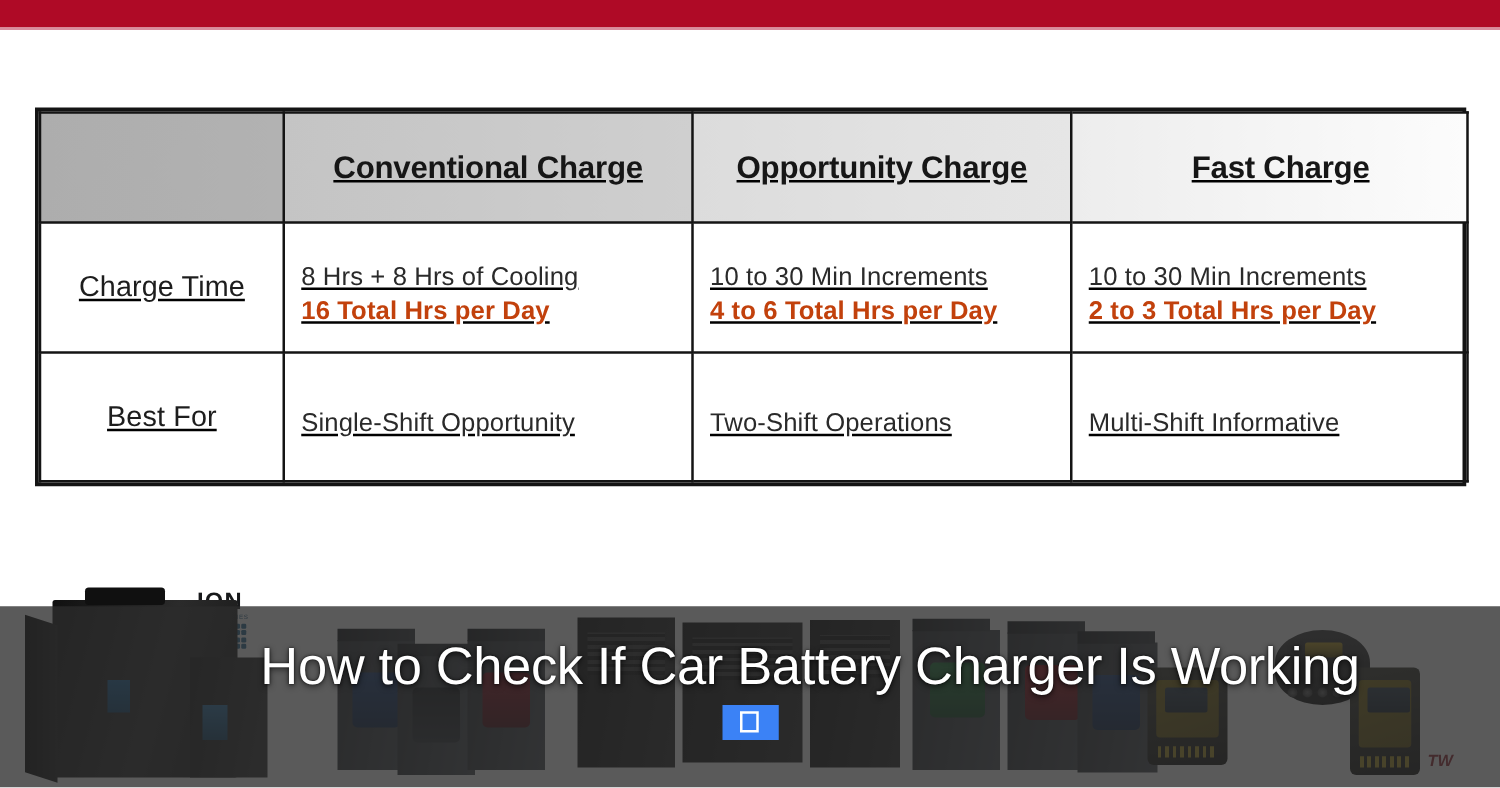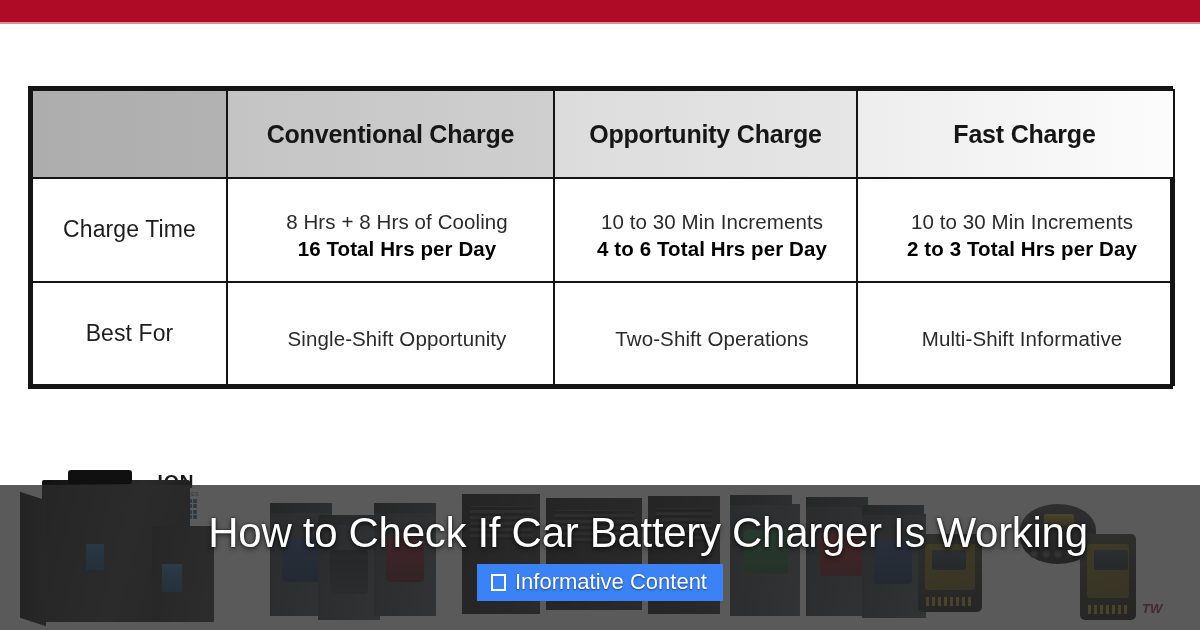--- a/index.html
+++ b/index.html
@@ -22,20 +22,21 @@
     width: 1200px; height: 2px;
     background: #d98d9e;
   }
 
   
   .table-wrap {
     position: absolute; left: 28px; top: 86px;
     width: 1145px; height: 303px;
     border: 3px solid #141414;
     background: #fff;
+    text-decoration: underline;
   }
   table.cmp { width: 100%; height: 100%; border-collapse: collapse; table-layout: fixed; }
   table.cmp col.c0 { width: 195px; }
   table.cmp col.c1 { width: 327px; }
   table.cmp col.c2 { width: 303px; }
   table.cmp col.c3 { width: 317px; }
 
   table.cmp th, table.cmp td {
     border: 2px solid #141414;
     vertical-align: middle;
@@ -53,29 +54,29 @@
     letter-spacing: -0.2px;
   }
 
   td.rowhead {
     text-align: center;
     font-size: 23px; color: #1d1d1d; font-weight: normal;
     letter-spacing: 0.1px;
   }
   tbody tr { height: 93px; }
 
-  td.cell { padding: 12px 0 0 13px; text-align: center; }
+  td.cell { padding: 12px 0 0 13px; }
   .line1 {
     display: block;
     font-size: 20.5px; color: #2a2a2a; font-weight: normal;
     line-height: 1.28; letter-spacing: 0.1px;
   }
   .line2 {
     display: block;
-    font-size: 20.5px; color: #000000; font-weight: bold;
+    font-size: 20.5px; color: #c2410c; font-weight: bold;
     line-height: 1.32; letter-spacing: 0.1px;
   }
   .line2:empty { display: none; }
 
   
   .strip {
     position: absolute; left: 0; top: 460px;
     width: 1200px; height: 170px;
     overflow: hidden;
     background: #ffffff;
@@ -384,17 +385,16 @@
     </div>
   </div>
 
   <div class="overlay"></div>
 
   <div class="headline">How to Check If Car Battery Charger Is Working</div>
 
   <div class="badge-row">
     <div class="badge">
       <span class="glyph"></span>
-      <span>Informative Content</span>
     </div>
   </div>
 
 </div>
 
 </body></html>

